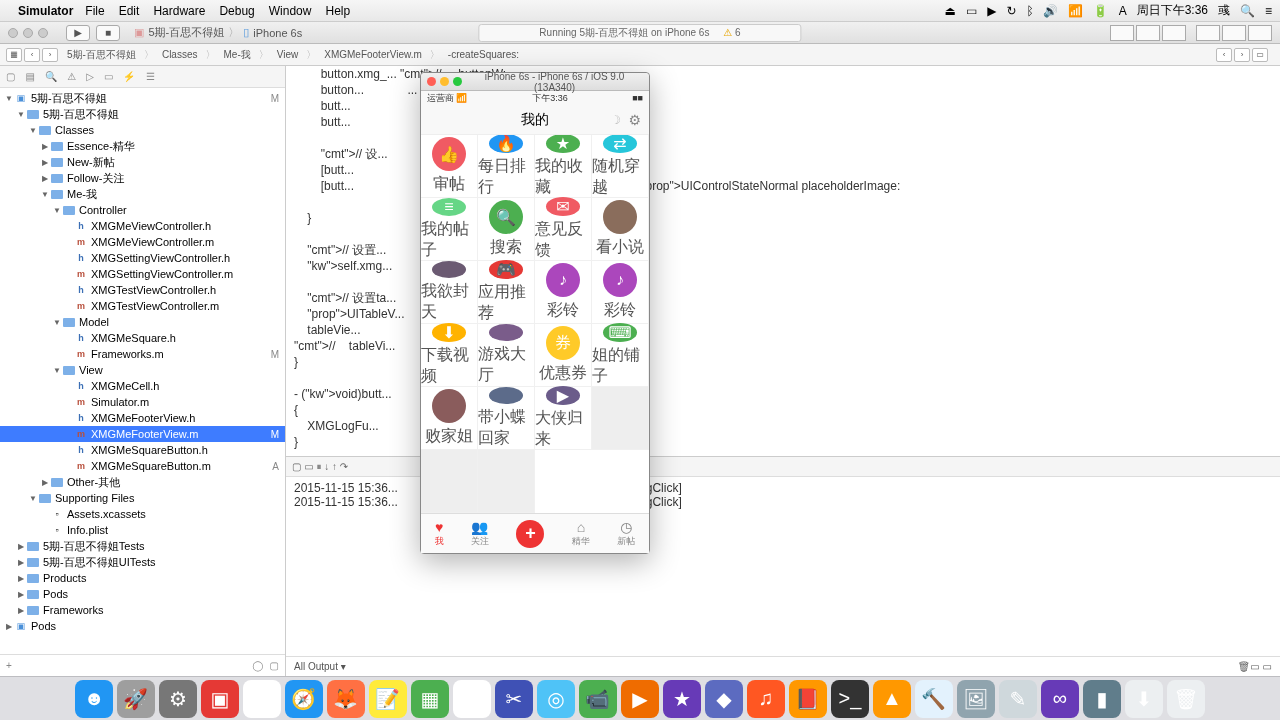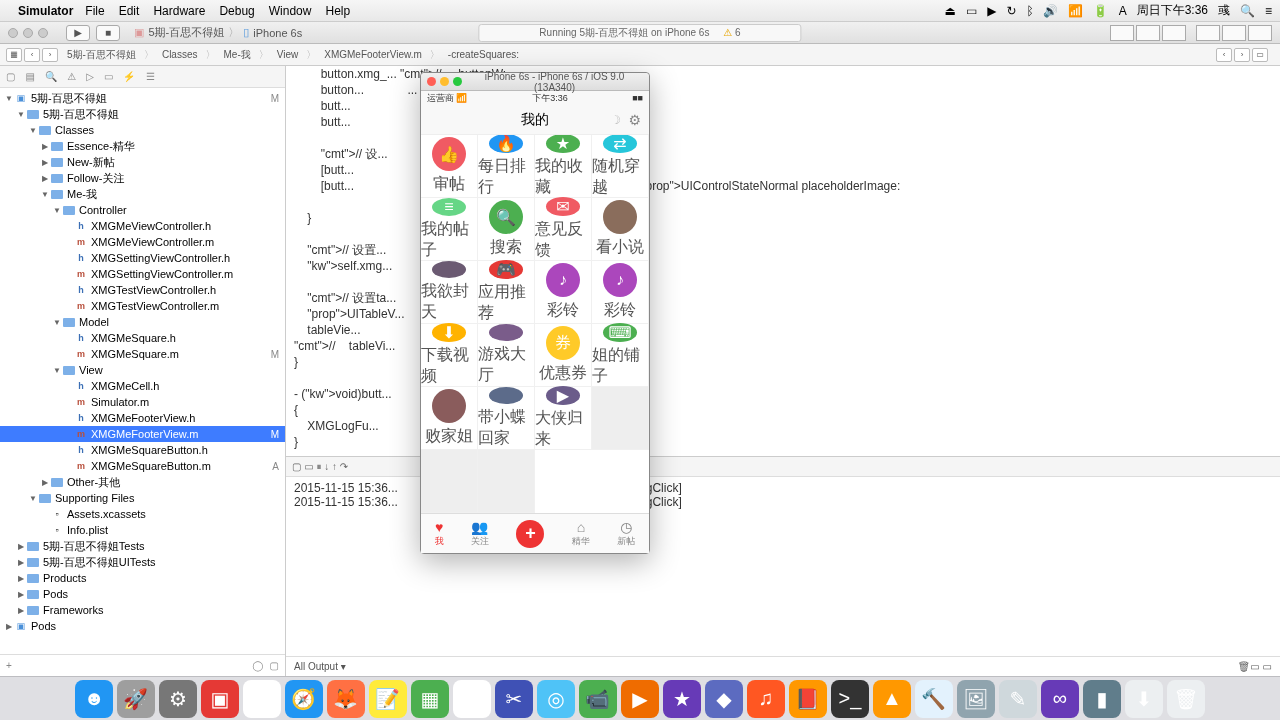--- a/index.html
+++ b/index.html
@@ -290,21 +290,21 @@
           <span class="ficon">
             <span class="file-h">h</span>
           </span>
           <span class="name">XMGMeSquare.h</span>
         </div>
         <div class="row" style="padding-left: 64px;">
           <span class="arrow"></span>
           <span class="ficon">
             <span class="file-m">m</span>
           </span>
-          <span class="name">XMGMeSquare.m</span>
+          <span class="name">Frameworks.m</span>
           <span class="stat">M</span>
         </div>
         <div class="row" style="padding-left: 52px;">
           <span class="arrow">▼</span>
           <span class="ficon">
             <div class="folder-ic"></div>
           </span>
           <span class="name">View</span>
         </div>
         <div class="row" style="padding-left: 64px;">

